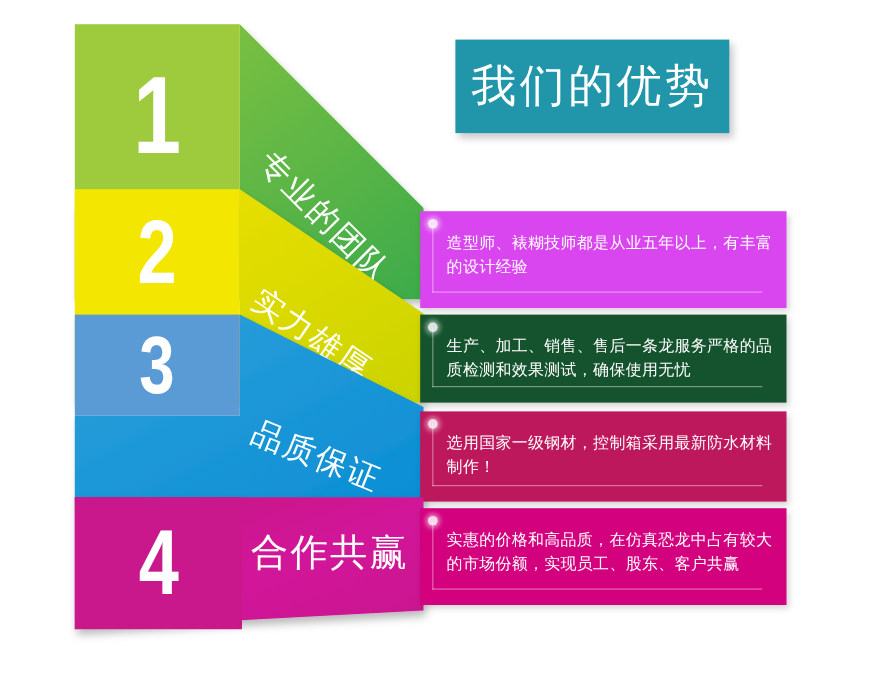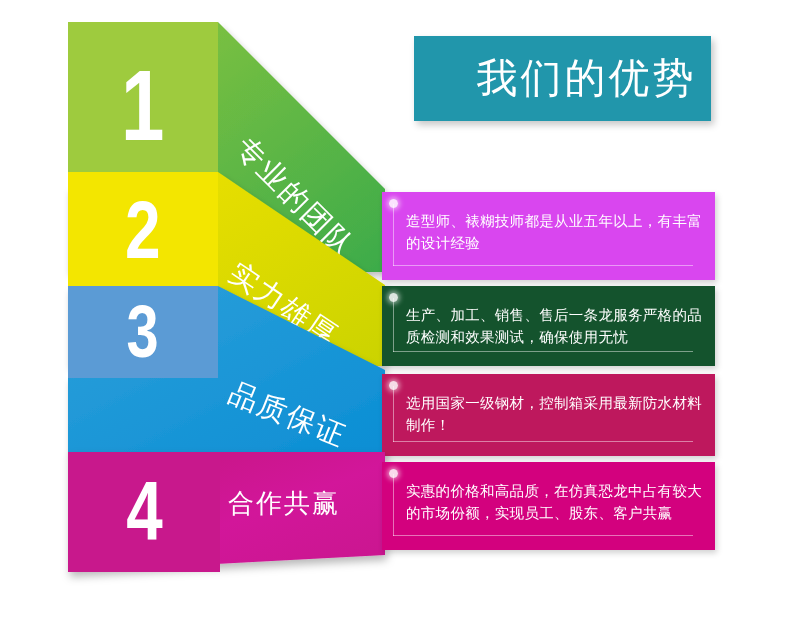--- a/index.html
+++ b/index.html
@@ -12,21 +12,21 @@
   }
   #stage{position:absolute;left:0;top:0;width:800px;height:622px;}
 
   
   .title-box{
     position:absolute;
     left:414px; top:36px;
     width:249px; height:85px;
     background:#2196ab;
     box-shadow:3px 4px 7px rgba(0,0,0,.22);
-    display:flex;align-items:center;justify-content:center;padding-left:48px;
+    display:flex;align-items:center;justify-content:center;
   }
   .title-text{
     color:#ffffff;
     font-size:41px;
     letter-spacing:3px;
     font-weight:400;
     line-height:1;
     white-space:nowrap;
   }
 
@@ -206,21 +206,21 @@
       </defs>
       <polygon points="218,452 385,452 385,555 68,572 68,452" fill="url(#g4)" filter="url(#sh4)"></polygon>
       <rect x="68" y="452" width="152" height="120" fill="#c8188c"></rect>
     </svg>
 
     <div class="numblock" style="left:68px;top:452px;width:152px;height:118px;">
       <span class="num" style="font-size:84px;">4</span>
     </div>
 
     <div class="wedge" style="left:0;top:0;">
-      <div class="wlabel" style="left:228px;top:503px;transform:rotate(0deg) translateY(-50%);font-size:26px;">合作共赢</div>
+      <div class="wlabel" style="left:228px;top:503px;transform:rotate(0deg) translateY(-50%);font-size:34px;">合作共赢</div>
     </div>
 
     <div class="desc" style="left:382px;top:462px;width:333px;height:88px;background:#d3017e;">
       <span class="dot"></span>
       <span class="bracket-v"></span>
       <span class="bracket-h"></span>
       <div class="dtext">实惠的价格和高品质，在仿真恐龙中占有较大的市场份额，实现员工、股东、客户共赢</div>
     </div>
   </div>
 

